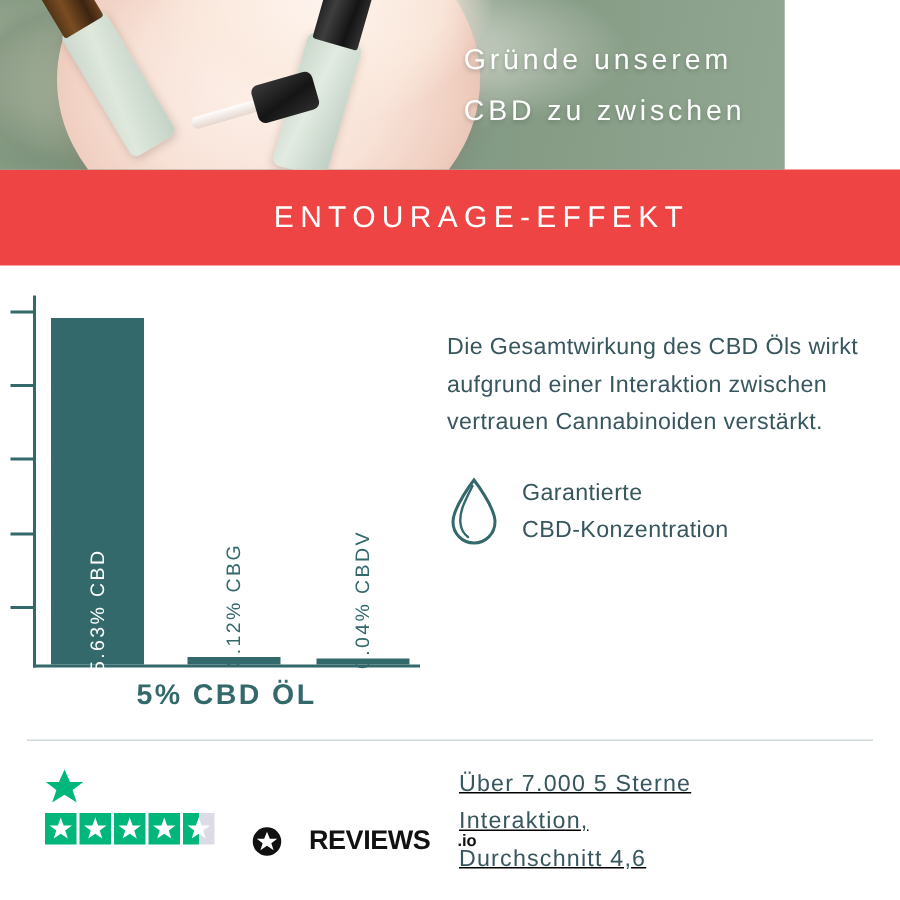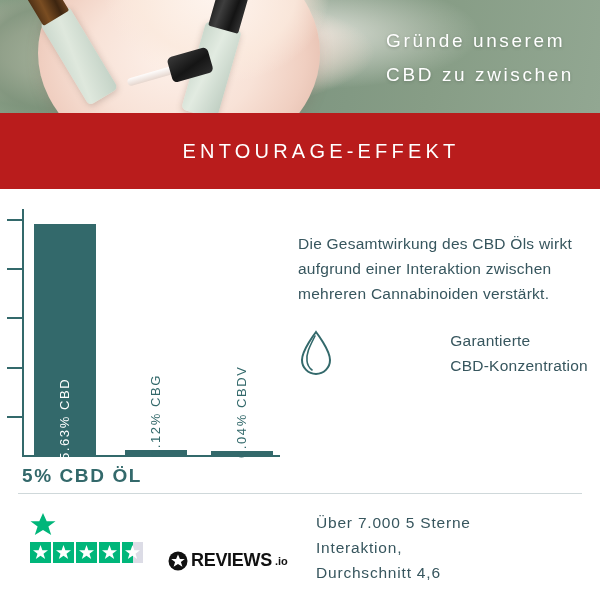--- a/index.html
+++ b/index.html
@@ -7,21 +7,21 @@
     width: 600px; height: 600px;
     font-family: "Liberation Sans", sans-serif;
     background: #ffffff;
     overflow: hidden;
   }
   .page { position: relative; width: 600px; height: 600px; background: #fff; }
 
   
   .hero {
     position: relative;
-    width: 600px; height: 113px;
+    width: 523px; height: 113px;
     overflow: hidden;
     background: #7e9681;
   }
   .hero-bg {
     position: absolute; inset: 0;
     background:
       radial-gradient(ellipse 62% 92% at 24% 46%, #f7e6dd 0%, #f4ddd2 38%, rgba(244,221,210,0.0) 62%),
       radial-gradient(ellipse 40% 70% at 52% 30%, rgba(255,250,246,0.75) 0%, rgba(255,250,246,0) 70%),
       linear-gradient(100deg, #8fa68d 0%, #83997f 18%, #7d9580 46%, #879d86 72%, #92a792 100%);
   }
@@ -92,22 +92,22 @@
     color: #ffffff;
     font-size: 19px;
     letter-spacing: 2.6px;
     line-height: 34px;
     font-weight: 300;
     text-shadow: 0 1px 3px rgba(60,75,60,.35);
   }
 
   
   .banner {
-    width: 600px; height: 76px;
-    background: #b91c1c;
+    width: 600px; height: 64px;
+    background: #ef4444;
     display: flex; align-items: center; justify-content: center; padding-left: 42px;
   }
   .banner-title {
     color: #ffffff;
     font-size: 20px;
     letter-spacing: 4.2px;
     font-weight: 300;
   }
 
   
@@ -136,39 +136,39 @@
     color: #ffffff;
     font-size: 13px;
     letter-spacing: 1.6px;
     white-space: nowrap;
     transform: rotate(-90deg);
     transform-origin: left bottom;
   }
   .bar-label.outside { color: #33696b; }
   .chart-caption {
     position: absolute; left: 22px; top: 258px; width: 258px;
+    text-align: center;
     color: #33696b;
     font-size: 19px;
     font-weight: bold;
     letter-spacing: 1.6px;
   }
 
   
   .copy { position: absolute; left: 298px; top: 42px; width: 290px; }
   .copy-paragraph {
     color: #37565e;
     font-size: 15.5px;
     line-height: 25px;
     letter-spacing: .25px;
     font-weight: 300;
   }
   .guarantee {
     display: flex; align-items: center; gap: 14px;
     margin-top: 22px;
-    justify-content: space-between;
   }
   .drop-icon { flex: 0 0 auto; width: 36px; height: 46px; }
   .guarantee-text {
     color: #37565e;
     font-size: 15.5px;
     line-height: 25px;
     letter-spacing: .25px;
     font-weight: 300;
   }
 
@@ -183,26 +183,26 @@
   .badges { position: absolute; left: 0; top: 0; width: 292px; height: 100px; }
   .trustpilot { position: absolute; left: 30px; top: 12px; }
   .tp-wordmark { display: flex; align-items: center; gap: 4px; }
   .tp-star-logo { width: 26px; height: 25px; }
   .tp-name { color: #191919; font-size: 21px; font-weight: bold; letter-spacing: -0.4px; }
   .tp-stars { display: flex; gap: 2px; margin-top: 5px; }
   .tp-box { width: 21px; height: 21px; background: #00b67a; position: relative; }
   .tp-box.half { background: linear-gradient(90deg, #00b67a 50%, #dcdce6 50%); }
   .tp-box svg { position: absolute; left: 2px; top: 2px; }
 
-  .reviewsio { position: absolute; left: 168px; top: 50px; display: flex; align-items: center; gap: 3px; }
+  .reviewsio { position: absolute; left: 168px; top: 50px; display: flex; align-items: center; gap: 18px; }
   .rio-badge { width: 20px; height: 20px; }
   .rio-name { color: #111111; font-size: 18px; font-weight: bold; letter-spacing: -0.3px; }
   .rio-tld { color: #111111; font-size: 11px; font-weight: bold; align-self: flex-end; margin-bottom: 4px; }
 
-  .footer-copy { position: absolute; left: 316px; top: 10px; width: 284px; }
+  .footer-copy { position: absolute; left: 306px; top: 10px; width: 284px; text-decoration: underline; }
   .footer-text {
     color: #37565e;
     font-size: 15.5px;
     line-height: 25px;
     letter-spacing: .8px;
     font-weight: 300;
   }
 </style>
 </head>
 <body>
@@ -253,21 +253,21 @@
           <div class="bar-label" style="left: 48px; top: 236px;">5.63% CBD</div>
           <div class="bar" style="left: 101.333px; width: 62px; height: 4.92px; background-color: rgb(51, 105, 107);"></div>
           <div class="bar-label outside" style="left: 139.333px; top: 233.08px;">0.12% CBG</div>
           <div class="bar" style="left: 186.667px; width: 62px; height: 4px; background-color: rgb(51, 105, 107);"></div>
           <div class="bar-label outside" style="left: 224.667px; top: 234px;">0.04% CBDV</div>
         </div>
       <div class="chart-caption">5% CBD ÖL</div>
     </div>
 
     <div class="copy">
-      <div class="copy-paragraph">Die Gesamtwirkung des CBD Öls wirkt aufgrund einer Interaktion zwischen mehreren Cannabinoiden verstärkt.</div>
+      <div class="copy-paragraph">Die Gesamtwirkung des CBD Öls wirkt aufgrund einer Interaktion zwischen vertrauen Cannabinoiden verstärkt.</div>
       <div class="guarantee">
         <svg class="drop-icon" viewBox="0 0 36 46">
           <path d="M18 2 C18 2 4 20 4 30 a14 14 0 0 0 28 0 C32 20 18 2 18 2 Z" fill="none" stroke="#33696b" stroke-width="2"></path>
           <path d="M17 6 C12 16 8 23 9 31 c.4 4 2.4 7 5 9" fill="none" stroke="#33696b" stroke-width="1.6" stroke-linecap="round"></path>
         </svg>
         <div class="guarantee-text">
           <div>Garantierte</div>
           <div>CBD-Konzentration</div>
         </div>
       </div>

